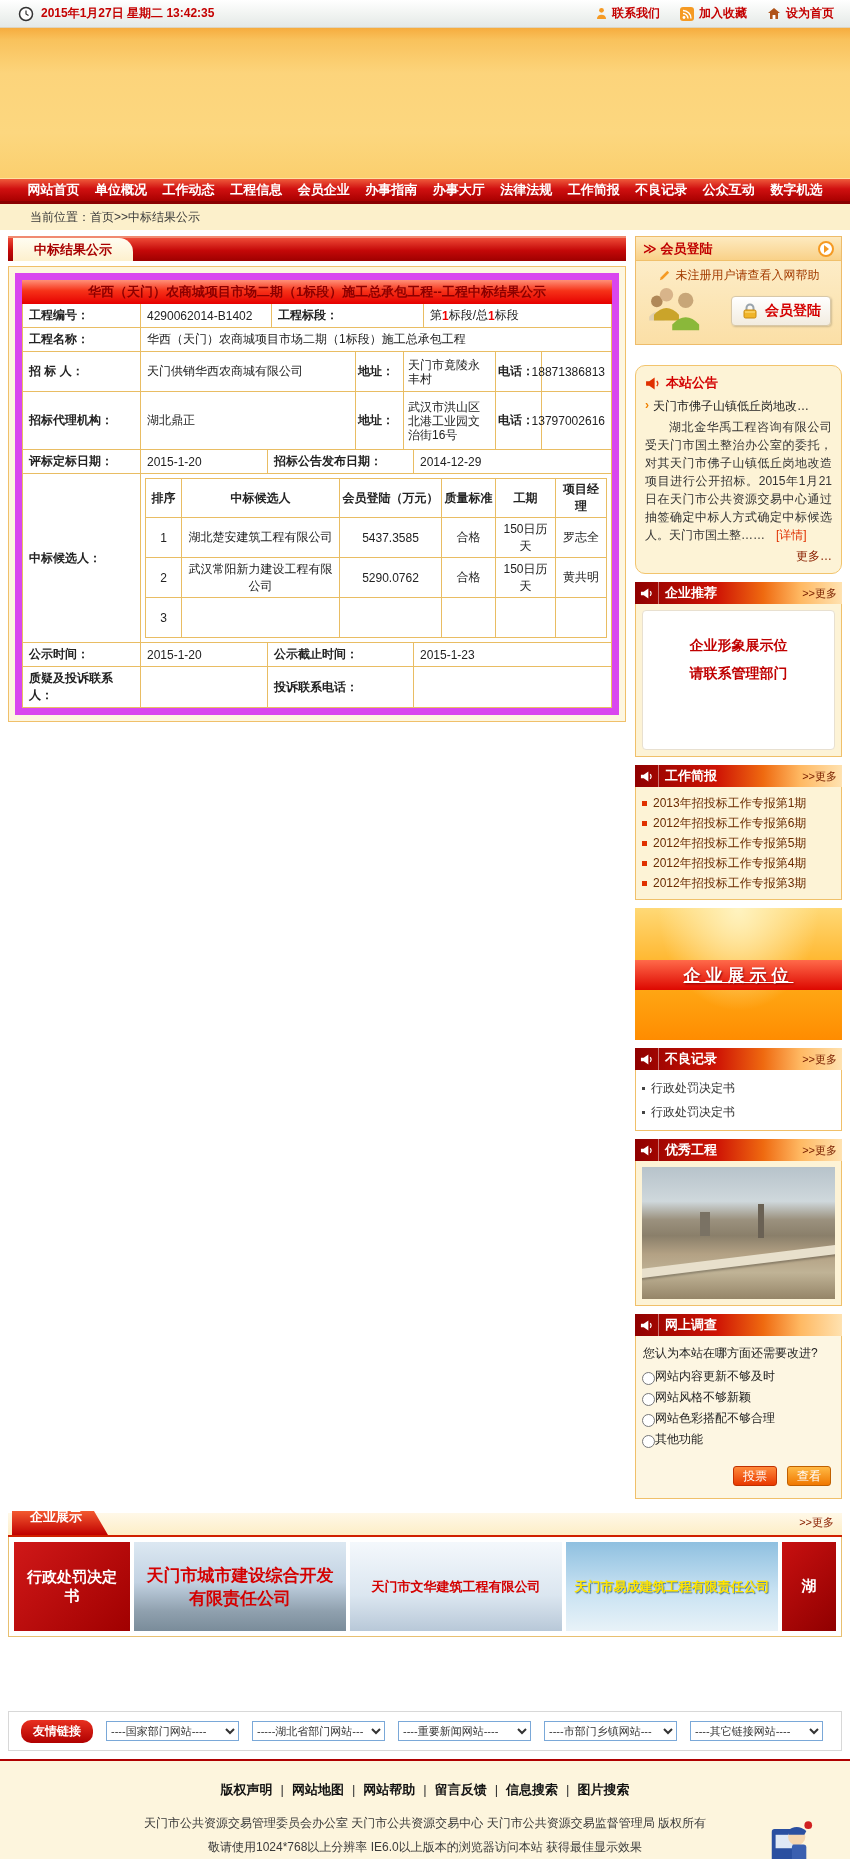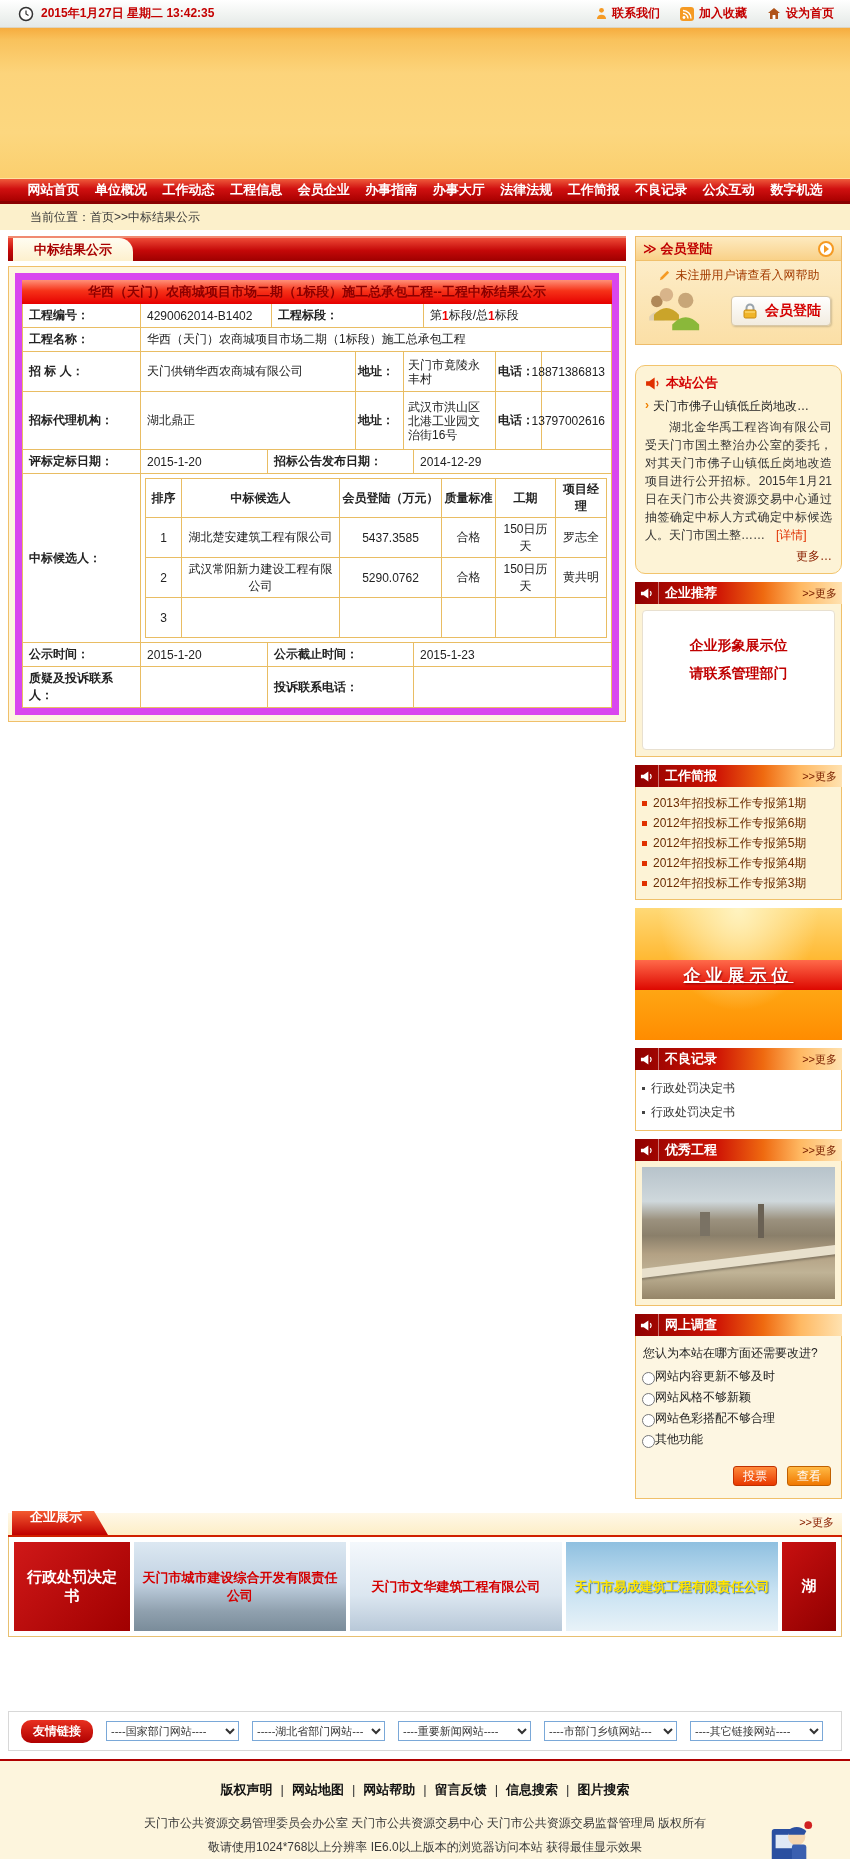--- a/index.html
+++ b/index.html
@@ -101,21 +101,21 @@
 .view-btn{width:44px;height:20px;background:linear-gradient(#ffb944,#f07800);border:1px solid #c06000;color:#fff;font-size:12px;border-radius:3px;cursor:pointer;}
 
 
 .showcase{margin:4px 8px 0;}
 .showcase-header{height:24px;border-bottom:2px solid #d02000;background:linear-gradient(#fff8e8,#fdeec6);display:flex;align-items:flex-end;}
 .showcase-tab{height:24px;background:linear-gradient(#f35a30,#c00000);color:#fff;font-weight:bold;font-size:13px;display:flex;align-items:center;padding:0 26px 12px 18px;clip-path:polygon(0 0,calc(100% - 14px) 0,100% 100%,0 100%);margin-left:4px;}
 .showcase-more{margin-left:auto;font-size:11px;color:#8a2000;padding:0 8px 5px;cursor:pointer;}
 .showcase-body{border:1px solid #e8c070;border-top:none;background:#fff;padding:5px;display:flex;gap:4px;height:100px;}
 .sc-tile{height:100%;display:flex;align-items:center;justify-content:center;text-align:center;font-weight:bold;overflow:hidden;cursor:pointer;padding:0 6px;}
 .t0{width:116px;background:linear-gradient(135deg,#d01818,#a00000);color:#fff;font-size:15px;}
-.t1{width:212px;background:linear-gradient(180deg,#dce8f2 0%,#c2d2e2 45%,#8fa0ae 78%,#7a8c9a 100%);color:#d40000;font-size:13px;}
+.t1{width:212px;background:linear-gradient(180deg,#dce8f2 0%,#c2d2e2 45%,#8fa0ae 78%,#7a8c9a 100%);color:#d40000;font-size:17px;}
 .t2{width:212px;background:linear-gradient(180deg,#f4f8fc,#dbe6f0 60%,#b8c8d8);color:#d40000;font-size:13px;}
 .t3{width:212px;background:linear-gradient(180deg,#8fc0e0,#c8e2f2 55%,#e8f2f8);color:#ffe400;font-size:13px;text-shadow:1px 1px 1px #4a7a9a;}
 .t4{flex:1;background:linear-gradient(135deg,#c81010,#900000);color:#fff;font-size:15px;}
 
 
 .linksbar{margin:74px 8px 0;border:1px solid #d8d8d8;background:#fff;height:40px;display:flex;align-items:center;gap:13px;padding:0 12px;}
 .flink-btn{background:linear-gradient(#e83020,#b00000);color:#fff;font-weight:bold;font-size:12px;border-radius:10px;padding:3px 12px;flex:none;}
 .linksbar select{width:133px;height:20px;font-size:11px;color:#333;border:1px solid #7aa8d8;background:#fff;}
 
 

